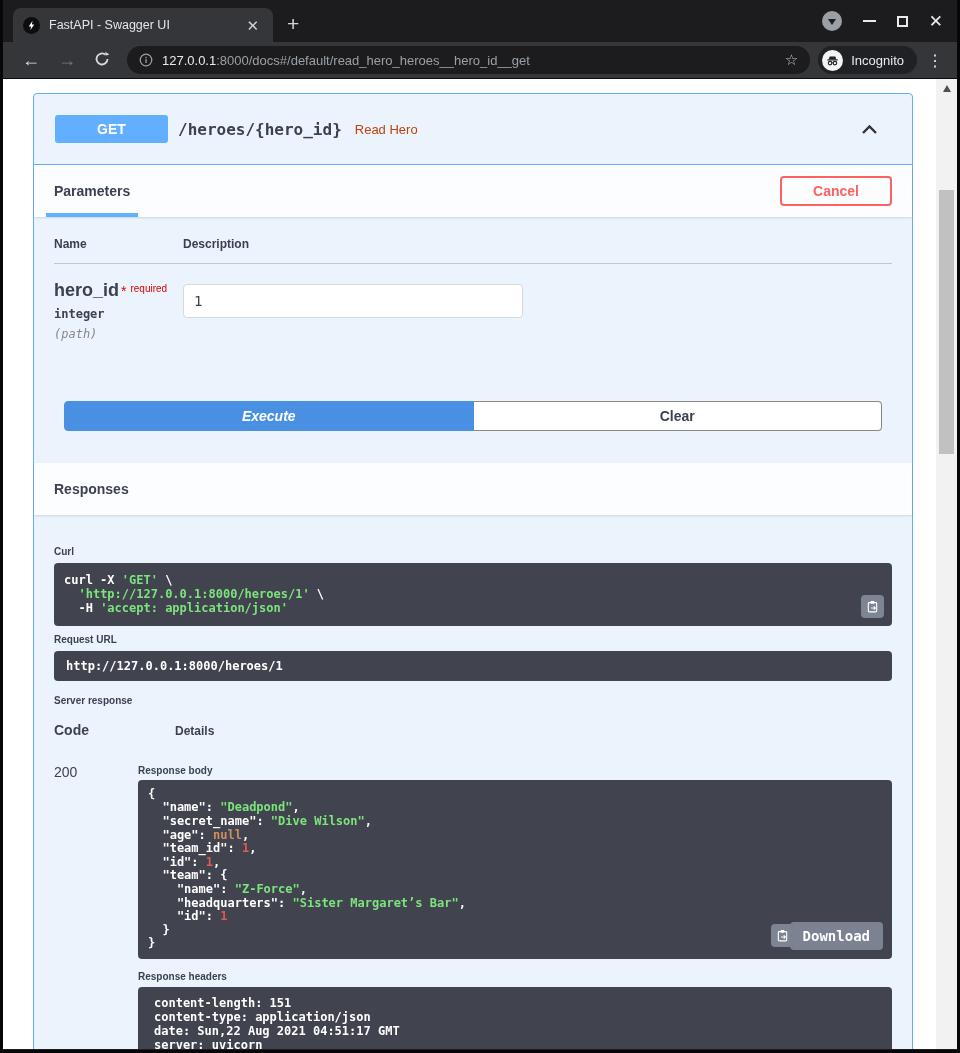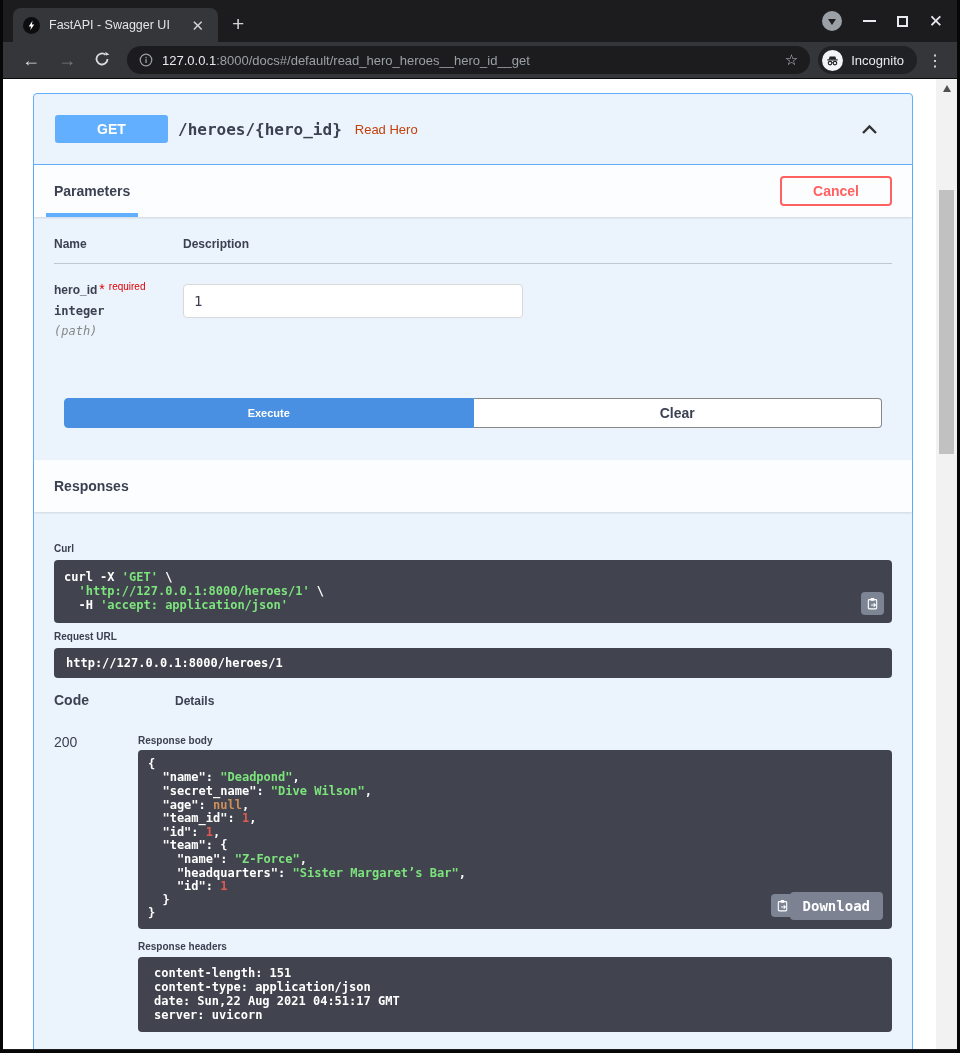--- a/index.html
+++ b/index.html
@@ -7,21 +7,21 @@
   html,body { background:#000; }
   body { font-family:"Liberation Sans", sans-serif; }
 
   .window{
     width:960px; height:1053px; position:relative; overflow:hidden;
     background:#1d1d21; border-left:3px solid #070707; border-right:3px solid #070707; border-bottom:3px solid #070707;
   }
 
   
   .tabstrip{ height:42px; background:#1c1c1f; display:flex; align-items:flex-end; padding-left:10px; position:relative; }
-  .tab{ width:205px; height:34px; background:#35363a; border-radius:8px 8px 0 0; display:flex; align-items:center; padding:0 10px; }
+  .tab{ width:260px; height:34px; background:#35363a; border-radius:8px 8px 0 0; display:flex; align-items:center; padding:0 10px; }
   .favicon{ width:17px; height:17px; border-radius:50%; background:#0d0d0f; display:flex; align-items:center; justify-content:center; flex:none; }
   .tab-title{ color:#e3e5e8; font-size:12.5px; margin-left:9px; flex:1; white-space:nowrap; overflow:hidden; }
   .tab-close{ color:#cfd2d6; font-size:15px; line-height:1; padding:2px 4px; }
   .new-tab{ color:#cfd2d6; font-size:21px; line-height:1; margin:0 0 8px 14px; }
   .win-controls{ position:absolute; right:14px; top:0; height:42px; display:flex; align-items:center; gap:21px; }
   .circle-btn{ width:20px; height:20px; border-radius:50%; background:#9aa0a6; display:flex; align-items:center; justify-content:center; }
   .circle-btn .tri{ width:0; height:0; border-left:4px solid transparent; border-right:4px solid transparent; border-top:6px solid #1d1d21; margin-top:2px; }
   .min-btn{ width:13px; height:2px; background:#e8eaed; }
   .max-btn{ width:11px; height:11px; border:2px solid #e8eaed; }
   .close-btn{ color:#e8eaed; font-size:17px; line-height:1; }
@@ -62,31 +62,31 @@
   .section-title{ font-size:14px; font-weight:bold; color:#3b4151; }
   .tab-underline{ position:absolute; left:12px; bottom:0; width:92px; height:4px; background:var(--method-blue,#61affe); }
   .btn-cancel{ margin-left:auto; background:transparent; border:2px solid var(--cancel-red,#ff6060);
     color:var(--cancel-red,#ff6060); font-weight:bold; font-size:14px; border-radius:4px; padding:5px 31px; font-family:inherit; }
 
   .params-body{ padding:20px 20px 32px; }
   .t-head{ display:flex; font-size:12px; font-weight:bold; color:#3b4151; padding-bottom:12px;
     border-bottom:1px solid rgba(59,65,81,.25); }
   .col1{ width:129px; flex:none; }
   .p-row{ display:flex; padding-top:16px; }
-  .p-name{ font-size:12px; font-weight:bold; color:#3b4151; }
+  .p-name{ font-size:18px; font-weight:bold; color:#3b4151; }
   .p-star{ color:#e00000; font-size:14px; margin-left:2px; }
   .p-req{ color:#e00000; font-size:10px; margin-left:4px; position:relative; top:-4px; }
   .p-type{ font-family:"DejaVu Sans Mono", monospace; font-weight:bold; font-size:12px; margin-top:6px; }
   .p-in{ font-family:"DejaVu Sans Mono", monospace; font-style:italic; font-size:12px; color:#888; margin-top:6px; }
   .p-input{ width:340px; height:34px; border:1px solid #d9d9d9; border-radius:4px; padding:0 10px;
     font-family:"DejaVu Sans Mono", monospace; font-size:14px; color:#3b4151; margin-top:4px; background:#fff; }
 
   .exec-row{ display:flex; margin:60px 10px 0; height:30px; }
   .btn-execute{ flex:1; background:var(--execute-blue,#4990e2); border:1px solid var(--execute-blue,#4990e2);
-    color:#fff; font-weight:bold; font-size:11px; border-radius:4px 0 0 4px; font-family:inherit; }
+    color:#fff; font-weight:bold; font-size:14px; border-radius:4px 0 0 4px; font-family:inherit;font-style:italic; }
   .btn-clear{ flex:1; background:#fff; border:1px solid #888; border-left:none; color:#3b4151;
     font-weight:bold; font-size:14px; border-radius:0 4px 4px 0; font-family:inherit; }
 
   .responses-body{ padding:31px 20px 6px; }
   .blk-label{ font-size:10px; font-weight:bold; color:#3b4151; margin-bottom:6px; }
   .dark-block{ background:var(--dark-code-bg,#41444e); border-radius:4px; color:#fff;
     font-family:"DejaVu Sans Mono", monospace; font-weight:bold; font-size:12px; line-height:14.2px;
     padding:10px; position:relative; }
   .dark-block div{ white-space:pre; }
   .tok-p{ color:#ffffff; } .tok-k{ color:#ffffff; }
@@ -236,20 +236,21 @@
                   <path d="M5.5 8.6 h4.5 M8.3 6.8 L10.2 8.6 L8.3 10.4" fill="none" stroke="#fff" stroke-width="1.1"></path>
                 </svg>
             </button>
           </div>
 
           <div class="blk-label">Request URL</div>
           <div class="dark-block url-block">
             <div>http://127.0.0.1:8000/heroes/1</div>
           </div>
 
+          <div class="blk-label srv-label">Server response</div>
 
           <div class="r-head">
             <span class="rc1 code-head">Code</span>
             <span class="details-head">Details</span>
           </div>
 
           <div class="r-row">
             <div class="rc1 status-code">200</div>
             <div class="r-col2">
               <div class="blk-label body-label">Response body</div>

